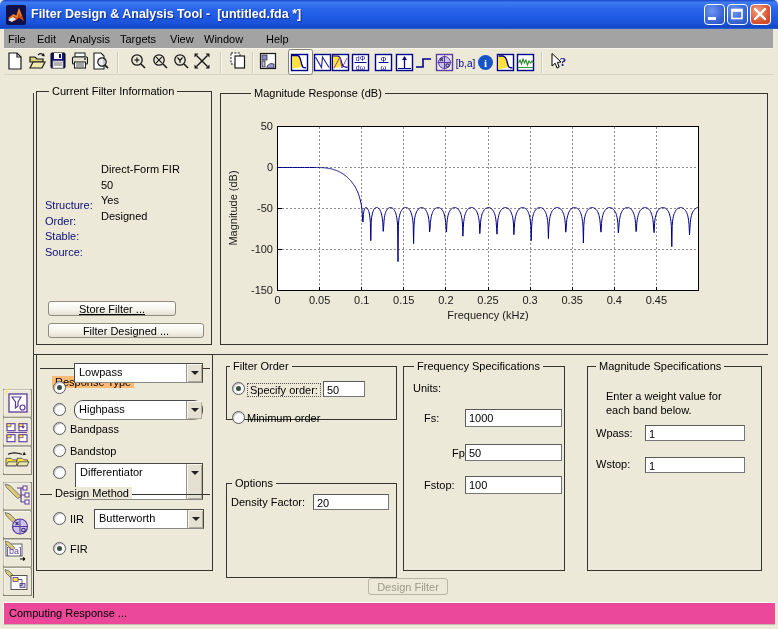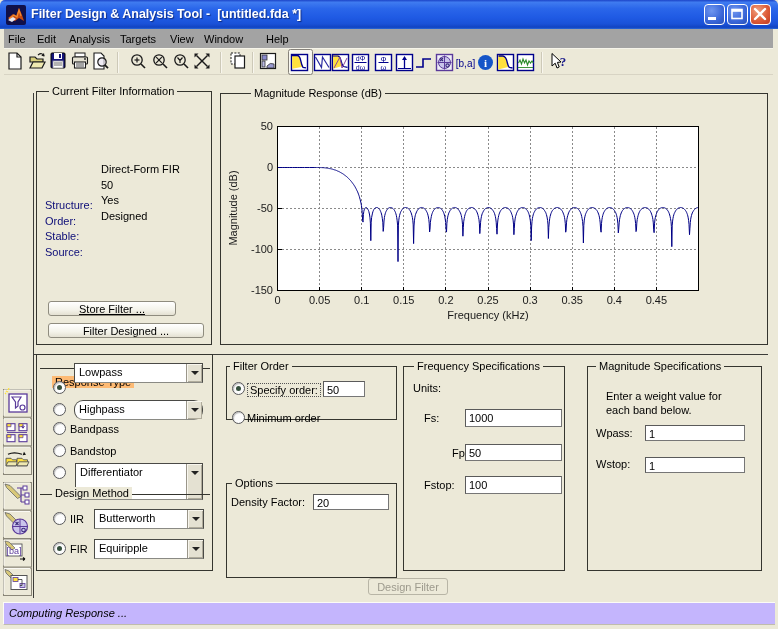--- a/index.html
+++ b/index.html
@@ -16,22 +16,22 @@
 #b-cls { left:750px; background:radial-gradient(circle at 35% 30%,#f0a080,#dd5c38 55%,#c03a20); }
 #menubar { position:absolute; left:4px; top:29px; width:769px; height:19px; background:#a3a3a3; font-size:11px; color:#000; }
 .mi { position:absolute; top:4px; }
 #toolbar { position:absolute; left:4px; top:48px; width:769px; height:27px; background:#ece9d8; border-top:1px solid #f6f4ea; border-bottom:1px solid #d8d4c4; }
 
 #outerL { position:absolute; left:33px; top:93px; width:1px; height:505px; background:#3c3c38; }
 #outerT2 { position:absolute; left:33px; top:354px; width:735px; height:1px; background:#3c3c38; }
 .gb { position:absolute; border:1px solid #35352f; }
 .gtitle { position:absolute; top:-7px; background:#ece9d8; padding:0 3px; font-size:11px; color:#000; white-space:nowrap; line-height:13px; }
 
-#statusbar { position:absolute; left:3px; top:602px; width:772px; height:23px; background:#c4b5fd;
-  border-top:1px solid #fcfbf6; border-left:1px solid #fcfbf6; border-bottom:1px solid #c0bcac;font-style:italic; }
+#statusbar { position:absolute; left:3px; top:602px; width:772px; height:23px; background:#ec4899;
+  border-top:1px solid #fcfbf6; border-left:1px solid #fcfbf6; border-bottom:1px solid #c0bcac; }
 #status-txt { position:absolute; left:5px; top:4px; font-size:11px; color:#000; }
 .lbl { position:absolute; font-size:11px; color:#000; white-space:nowrap; }
 .navy { color:#0d0d78;margin-top:36px; }
 .tf { position:absolute; background:#fff; border:1px solid #767676; border-top-color:#5a5a5a; border-left-color:#5a5a5a; font-size:11px; padding:2px 0 0 3px; color:#000; }
 .radio { position:absolute; width:13px; height:13px; border-radius:50%; background:#fdfdfd; border:1px solid #58585a; box-shadow:inset 1px 1px 1px rgba(0,0,0,.25); }
 .radio.sel::after { content:""; position:absolute; left:3px; top:3px; width:5px; height:5px; border-radius:50%; background:#35503c; }
 .combo { position:absolute; background:#fff; border:1px solid #4a4a46; border-bottom-color:#8a8a84; }
 .combo .ct { position:absolute; left:4px; top:2px; font-size:11px; color:#000; }
 .combo .ca { position:absolute; right:0; top:0; bottom:0; width:16px; background:#e4e1d2; border-left:1px solid #9a968a;
   box-shadow:inset 1px 1px 0 #f8f6ee, inset -1px -1px 0 #b0ac9c; }
@@ -310,24 +310,20 @@
     <div style="position:absolute; left:3px; top:139px; width:170px; height:1px; background:#35352f;"></div>
     <span class="lbl" style="left:15px; top:132px; background:#ece9d8; padding:0 3px;">Design Method</span>
     <div class="radio" style="left:16px; top:157px;"></div>
     <span class="lbl" style="left:33px; top:158px;">IIR</span>
     <div class="combo" style="left:57px; top:154px; width:110px; height:20px;">
         <span class="ct">Butterworth</span>
         <span class="ca"></span>
       </div>
     <div class="radio sel" style="left:16px; top:187px;"></div>
     <span class="lbl" style="left:33px; top:188px;">FIR</span>
-    <div class="combo" style="left:57px; top:184px; width:110px; height:20px;">
-        <span class="ct">Equiripple</span>
-        <span class="ca"></span>
-      </div>
   </div>
 
   <div class="gb" id="fo" style="left:226px; top:366px; width:171px; height:54px;">
     <span class="gtitle" style="left:3px">Filter Order</span>
     <div class="radio sel" style="left:5px; top:15px;"></div>
     <span class="lbl" style="left:20px; top:16px; border:1px dotted #555; padding:0 2px;">Specify order:</span>
     <div class="tf" style="left:96px; top:14px; width:42px; height:16px;">50</div>
     <div class="radio" style="left:5px; top:44px;"></div>
     <span class="lbl" style="left:20px; top:45px;">Minimum order</span>
   </div>

